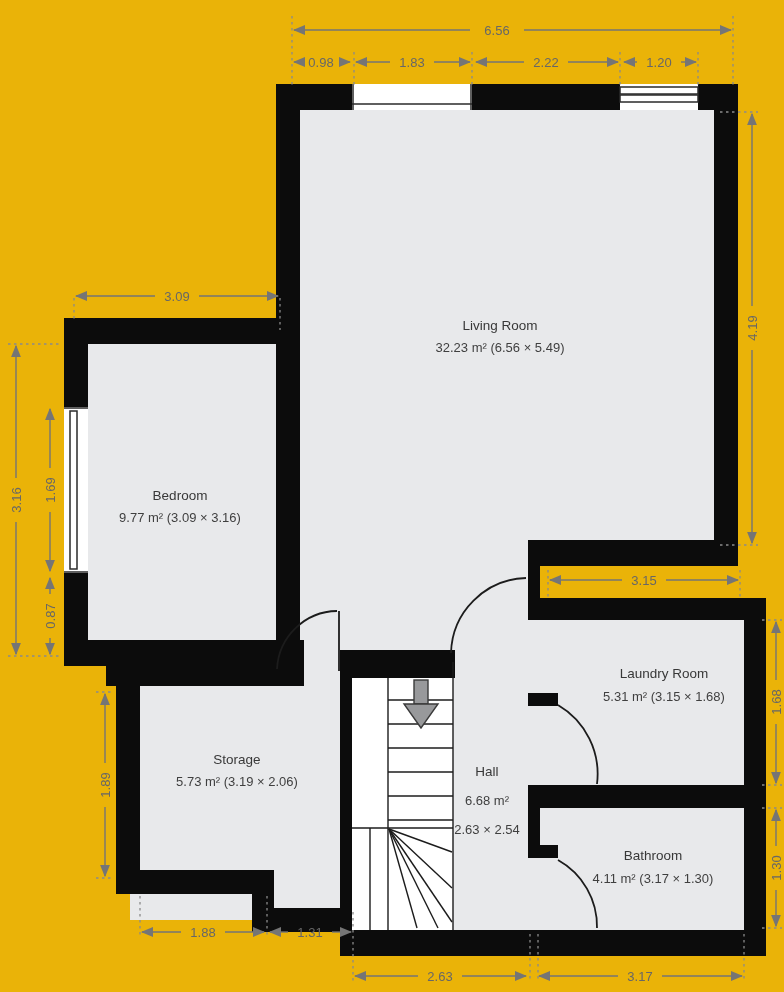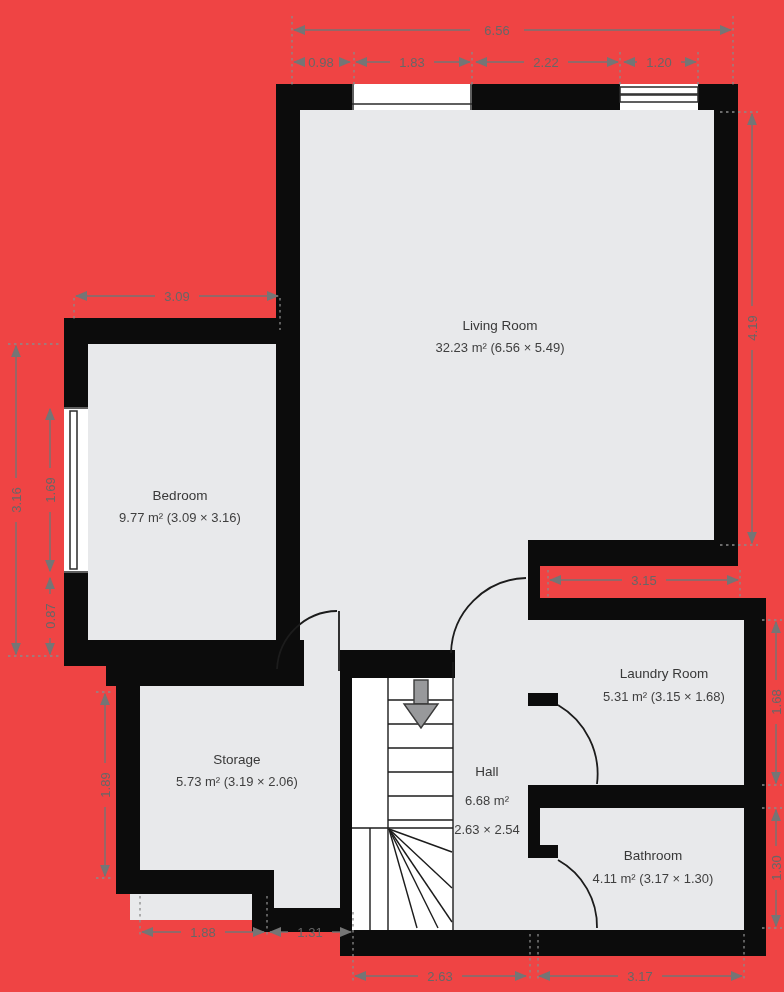--- a/index.html
+++ b/index.html
@@ -1,16 +1,16 @@
 <!DOCTYPE html>
 <html><head>
 <meta charset="utf-8">
 <style>
   html,body{margin:0;padding:0;background:#ffffff;}
-  .page{width:784px;height:992px;position:relative;background:#ef4444;font-family:"Liberation Sans",sans-serif;}
+  .page{width:784px;height:992px;position:relative;background:#eab308;font-family:"Liberation Sans",sans-serif;}
   .floor{fill:#e8e9eb;}
   .wall{fill:#0c0c0c;}
   .win{fill:#ffffff;}
   .winline{stroke:#2a2a2a;stroke-width:1.5;fill:#ffffff;}
   .door{stroke:#1c1c1c;stroke-width:1.8;fill:none;}
   .stairline{stroke:#1c1c1c;stroke-width:1.4;}
   .stairbg{fill:#ffffff;}
   .arrowfill{fill:#98999b;stroke:#3a3a3a;stroke-width:1.4;}
   .dim{stroke:#757575;stroke-width:1.4;fill:none;}
   .ext{stroke:#8a8a8a;stroke-width:1.3;stroke-dasharray:2.5,3.5;fill:none;}

